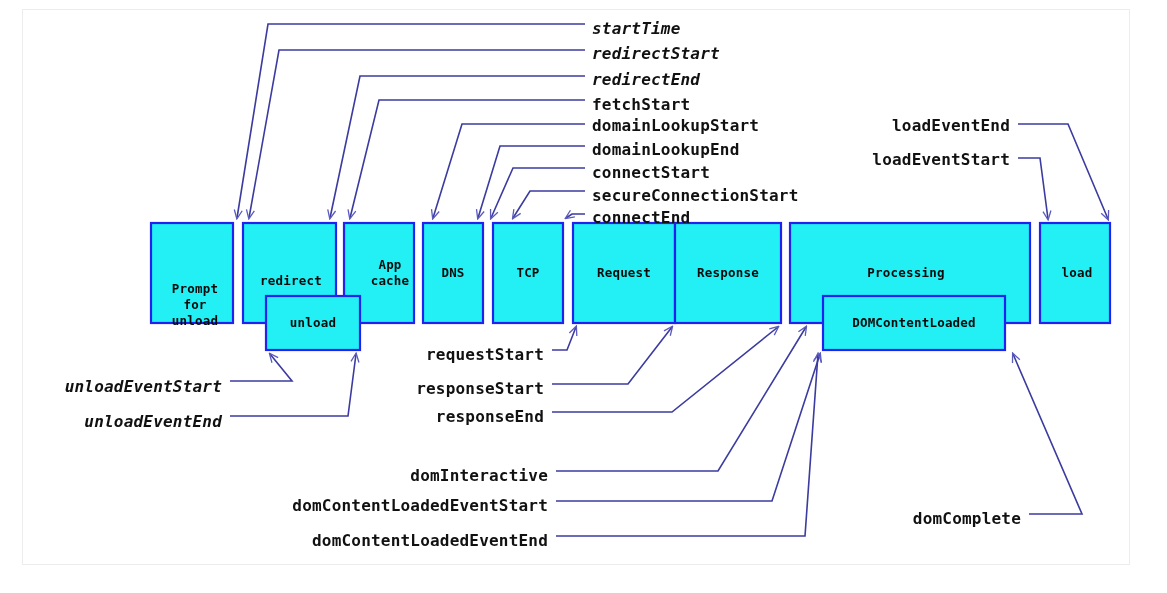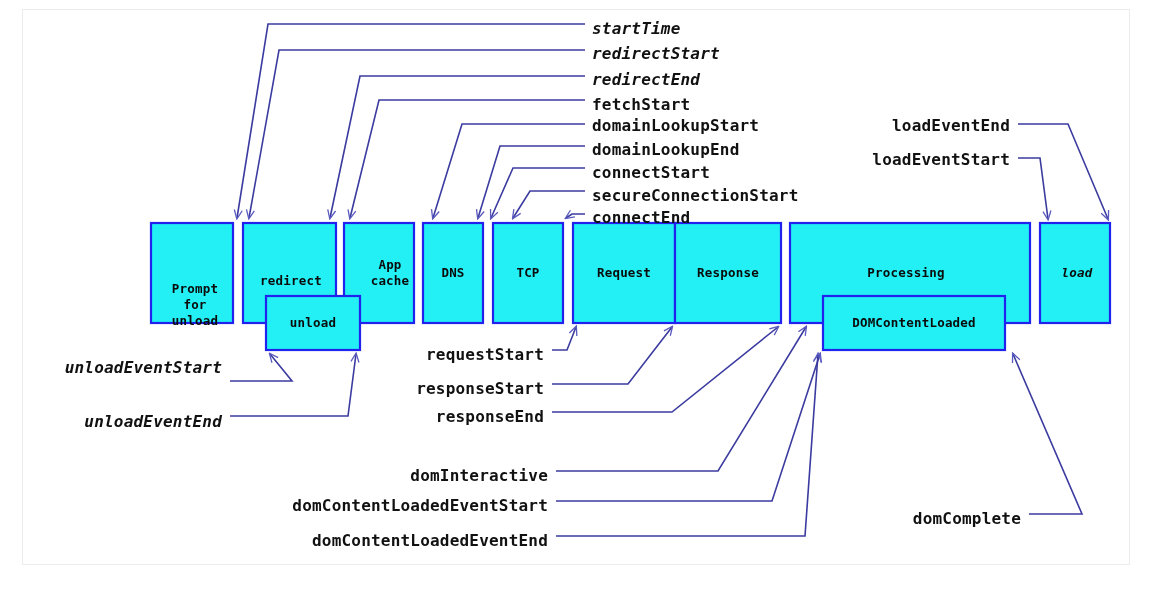--- a/index.html
+++ b/index.html
@@ -112,37 +112,37 @@
 for
 unload</div>
       <div class="boxlabel" style="left: 243px; top: 281px; width: 96px; transform: translateY(-8px);">redirect</div>
       <div class="boxlabel" style="left: 344px; top: 273px; width: 92px; transform: translateY(-16px);">App
 cache</div>
       <div class="boxlabel" style="left: 423px; top: 273px; width: 60px; transform: translateY(-8px);">DNS</div>
       <div class="boxlabel" style="left: 493px; top: 273px; width: 70px; transform: translateY(-8px);">TCP</div>
       <div class="boxlabel" style="left: 573px; top: 273px; width: 102px; transform: translateY(-8px);">Request</div>
       <div class="boxlabel" style="left: 675px; top: 273px; width: 106px; transform: translateY(-8px);">Response</div>
       <div class="boxlabel" style="left: 790px; top: 273px; width: 232px; transform: translateY(-8px);">Processing</div>
-      <div class="boxlabel" style="left: 1040px; top: 273px; width: 74px; transform: translateY(-8px); font-style: italic;">load</div>
+      <div class="boxlabel" style="left: 1040px; top: 273px; width: 74px; transform: translateY(-8px);">load</div>
       <div class="boxlabel" style="left: 266px; top: 323px; width: 94px; transform: translateY(-8px);">unload</div>
       <div class="boxlabel" style="left: 823px; top: 323px; width: 182px; transform: translateY(-8px);">DOMContentLoaded</div>
     </div>
   <div id="text-labels">
       <span class="lbl ital" style="left: 592px; top: 21px;">startTime</span>
       <span class="lbl ital" style="left: 592px; top: 46px;">redirectStart</span>
       <span class="lbl ital" style="left: 592px; top: 72px;">redirectEnd</span>
       <span class="lbl" style="left: 592px; top: 97px;">fetchStart</span>
       <span class="lbl" style="left: 592px; top: 118px;">domainLookupStart</span>
       <span class="lbl" style="left: 592px; top: 142px;">domainLookupEnd</span>
       <span class="lbl" style="left: 592px; top: 165px;">connectStart</span>
       <span class="lbl" style="left: 592px; top: 188px;">secureConnectionStart</span>
       <span class="lbl" style="left: 592px; top: 210px;">connectEnd</span>
       <span class="lbl right" style="left: 1010px; top: 118px;">loadEventEnd</span>
       <span class="lbl right" style="left: 1010px; top: 152px;">loadEventStart</span>
-      <span class="lbl ital right" style="left: 222px; top: 360px;">unloadEventStart</span>
+      <span class="lbl ital right" style="left: 222px; top: 379px;">unloadEventStart</span>
       <span class="lbl ital right" style="left: 222px; top: 414px;">unloadEventEnd</span>
       <span class="lbl right" style="left: 544px; top: 347px;">requestStart</span>
       <span class="lbl right" style="left: 544px; top: 381px;">responseStart</span>
       <span class="lbl right" style="left: 544px; top: 409px;">responseEnd</span>
       <span class="lbl right" style="left: 548px; top: 468px;">domInteractive</span>
       <span class="lbl right" style="left: 548px; top: 498px;">domContentLoadedEventStart</span>
       <span class="lbl right" style="left: 548px; top: 533px;">domContentLoadedEventEnd</span>
       <span class="lbl right" style="left: 1021px; top: 511px;">domComplete</span>
     </div>
 

